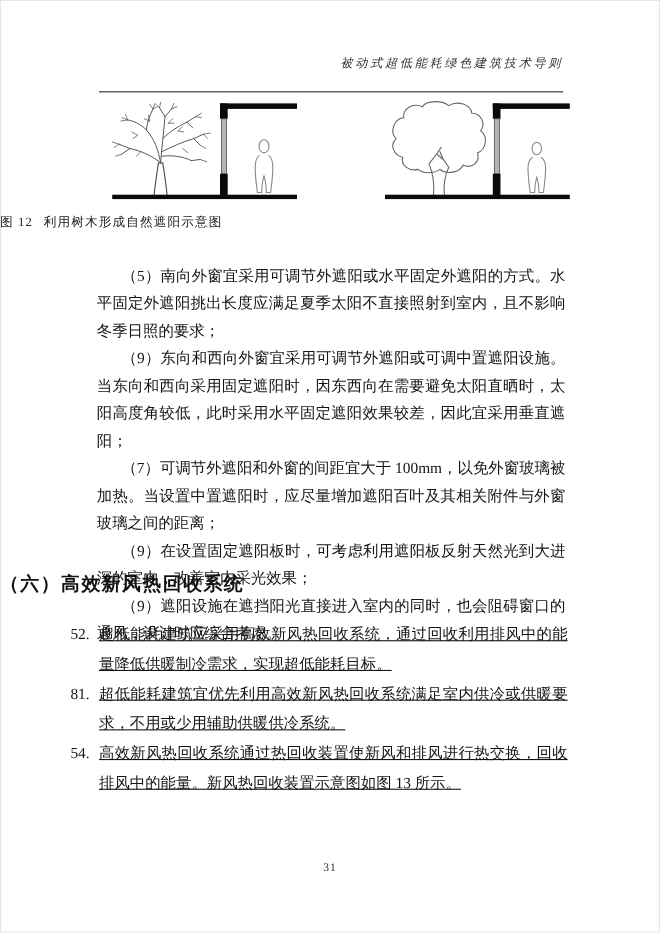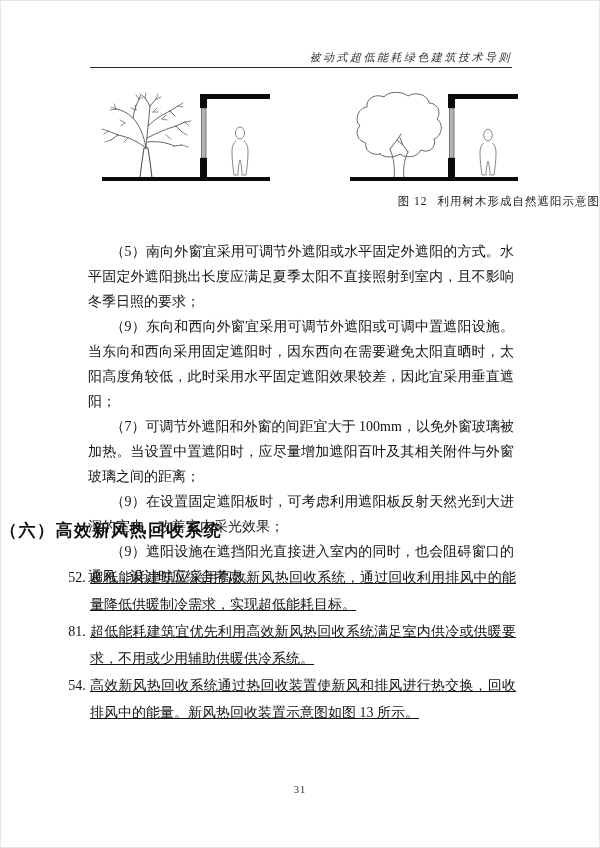--- a/index.html
+++ b/index.html
@@ -9,51 +9,51 @@
     margin:0 auto;
     background:#ffffff;
     font-family:"Liberation Serif","DejaVu Serif",serif;
     color:#1a1a1a;
     box-shadow:inset 0 0 0 1px #e6e6e6;
     overflow:hidden;
   }
   .doc-header {
     position:absolute; top:50px; left:90px; right:88px;
     border-bottom:1.2px solid #2a2a2a;
-    padding-bottom:2px;
+    padding-bottom:18px;
     text-align:right;
     font-size:11px; font-style:italic; letter-spacing:2.5px;
     color:#333;
   }
   .figure-row {
     position:absolute; top:86px; left:92px; right:82px; height:106px;
     display:flex; justify-content:space-between; align-items:flex-end;
   }
   svg.scene { width:178px; height:104px; display:block; }
   .figure-caption {
     position:absolute; top:194px; left:0; right:0;
-    text-align:right; font-size:11.5px; color:#222; letter-spacing:1px;
+    text-align:left; font-size:11.5px; color:#222; letter-spacing:1px;
   }
   .figure-caption .cap-label { margin-right:10px; }
   .body-text {
     position:absolute; top:239px; left:88px; right:86px;
     font-size:14px; line-height:25px; text-align:justify; color:#141414;
   }
   .para { text-indent:1.6em; margin:0; }
   .section-heading {
     position:absolute; top:519px; left:0; right:0;
     text-align:left; font-size:17px; font-weight:bold;
     letter-spacing:1.5px; color:#111;
   }
   .items {
     position:absolute; top:564px; left:64px; right:84px;
     font-size:14px; line-height:27px; color:#141414;
   }
   .item { display:flex; }
-  .item-num { flex:0 0 26px;text-align:center; }
+  .item-num { flex:0 0 26px; }
   .item-text { flex:1; text-align:justify;text-decoration:underline; }
   .page-number {
     position:absolute; top:784px; left:0; right:0;
     text-align:center; font-size:10.5px; color:#333; letter-spacing:1px;
   }
 </style>
 </head>
 <body>
 
 <div class="page">

